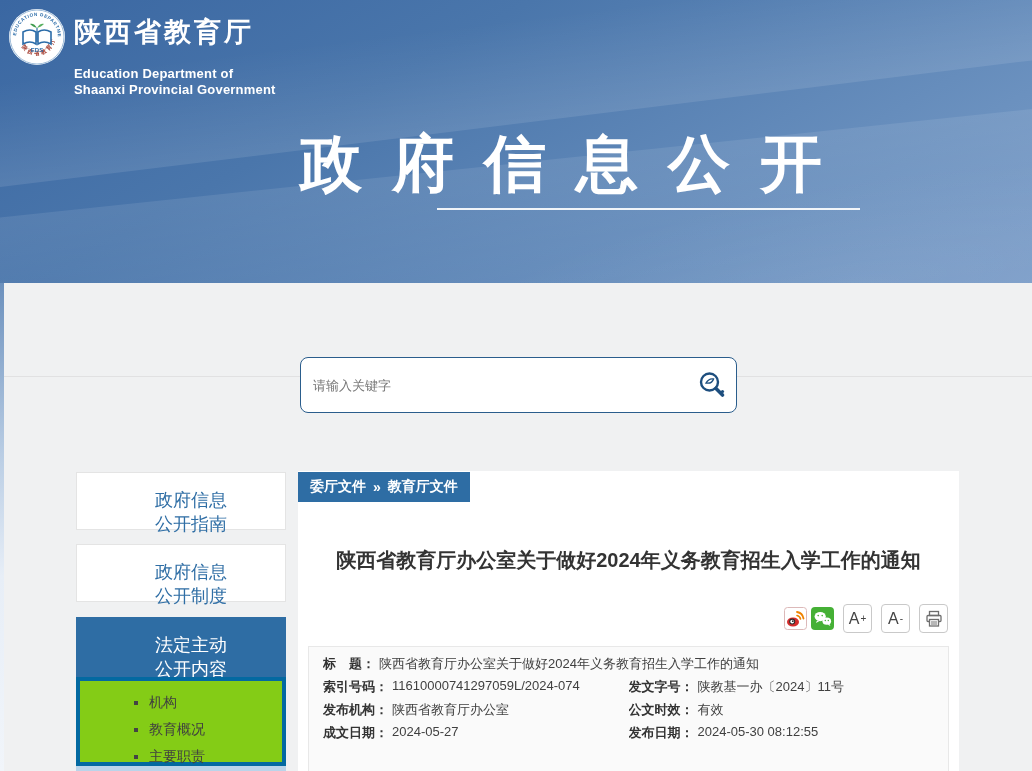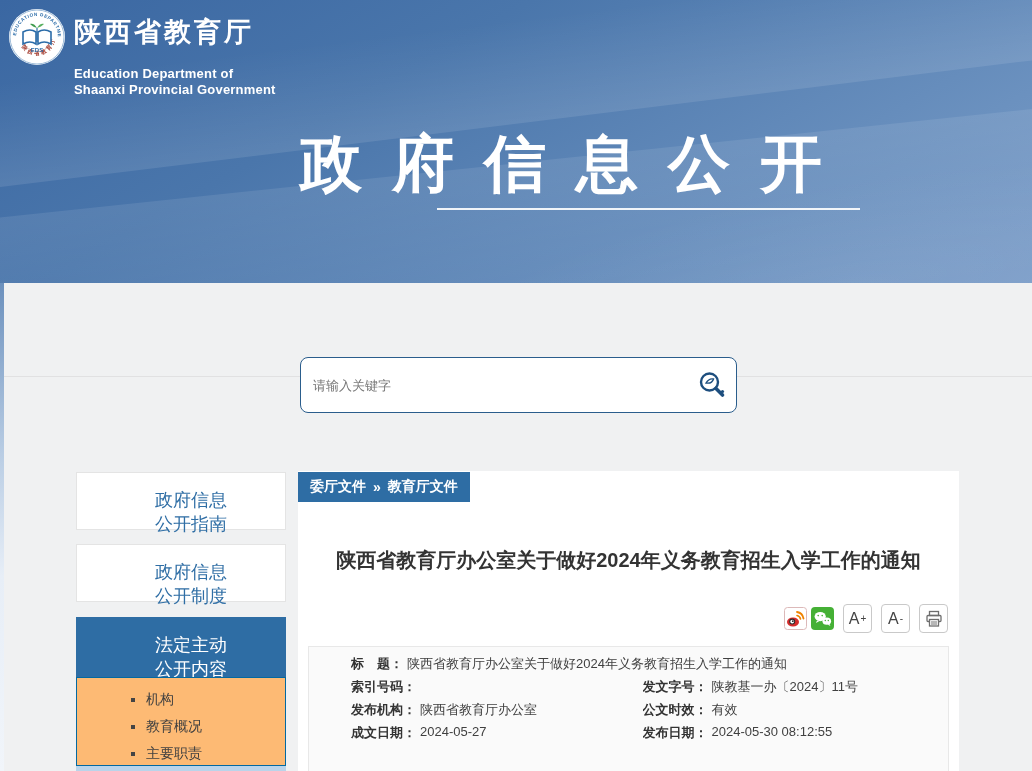--- a/index.html
+++ b/index.html
@@ -39,22 +39,22 @@
   .search-input::placeholder{color:#777;}
   .search-btn{width:48px;height:100%;border:none;background:transparent;cursor:pointer;
               display:flex;align-items:center;justify-content:center;padding:0;}
 
   
   .side-item{position:absolute;left:76px;width:210px;background:#fff;border:1px solid #e4e4e4;
              box-sizing:border-box;display:flex;align-items:center;gap:15px;padding-left:20px;cursor:pointer;flex-direction:column;}
   .side-item .lbl{font-size:18px;color:#2f6ea5;line-height:1.35;}
   .side-item.active{background:#2e6da4;border-color:#2e6da4;}
   .side-item.active .lbl{color:#fff;}
-  .side-sub{position:absolute;left:76px;top:677px;width:210px;height:89px;background:#fdba74;
-            border:1px solid #0369a1;box-sizing:border-box;padding-top:8px;}
+  .side-sub{position:absolute;left:76px;top:677px;width:210px;height:89px;background:#84cc16;
+            border:4px solid #0369a1;box-sizing:border-box;padding-top:8px;}
   .sub-item{display:flex;align-items:center;height:27px;padding-left:54px;font-size:14px;color:#404040;cursor:pointer;}
   .bullet{width:4px;height:4px;background:#444;margin-right:11px;flex:0 0 auto;}
   .side-strip{position:absolute;left:76px;top:766px;width:210px;height:5px;background:#bad4ea;}
 
   
   .content{position:absolute;left:298px;top:471px;width:661px;height:300px;background:#fff;}
   .crumb-tab{position:absolute;left:0;top:1px;height:30px;min-width:139px;background:#2e6da4;
              color:#fff;font-size:14px;font-weight:bold;display:flex;align-items:center;
              justify-content:center;gap:7px;padding:0 12px;box-sizing:border-box;white-space:nowrap;}
   .crumb-tab span{cursor:pointer;}
@@ -64,21 +64,21 @@
   .share-icon{width:23px;height:23px;margin-left:4px;cursor:pointer;}
   .tool-btn{width:29px;height:29px;margin-left:9px;border:1px solid #c9c9c9;border-radius:4px;
             background:#fff;color:#444;display:flex;align-items:center;justify-content:center;
             cursor:pointer;padding:0;font-family:"Liberation Sans",sans-serif;}
   .a-letter{font-size:16px;line-height:1;}
   .a-sign{font-size:10px;line-height:1;vertical-align:6px;margin-left:1px;}
 
   
   .meta-box{position:absolute;left:10px;top:175px;width:641px;height:132px;background:#fafafa;
             border:1px solid #e8e8e8;box-sizing:border-box;padding:5px 14px;}
-  .meta-row{display:flex;height:23px;align-items:center;font-size:13px;margin-left:28px;}
+  .meta-row{display:flex;height:23px;align-items:center;font-size:13px;}
   .meta-cell{width:50%;display:flex;overflow:hidden;white-space:nowrap;}
   .meta-cell.full{width:100%;}
   .meta-label{font-weight:bold;color:#333;flex:0 0 auto;}
   .meta-value{color:#404040;margin-left:4px;}
 </style>
 </head>
 <body>
 
 <div class="page">
 
@@ -250,20 +250,21 @@
     <div class="meta-box">
       <div class="meta-row">
         <div class="meta-cell full">
           <span class="meta-label">标　题：</span>
           <span class="meta-value">陕西省教育厅办公室关于做好2024年义务教育招生入学工作的通知</span>
         </div>
       </div>
       <div class="meta-row">
         <div class="meta-cell">
           <span class="meta-label">索引号码：</span>
+          <span class="meta-value">11610000741297059L/2024-074</span>
         </div>
         <div class="meta-cell">
           <span class="meta-label">发文字号：</span>
           <span class="meta-value">陕教基一办〔2024〕11号</span>
         </div>
       </div>
       <div class="meta-row">
         <div class="meta-cell">
           <span class="meta-label">发布机构：</span>
           <span class="meta-value">陕西省教育厅办公室</span>

